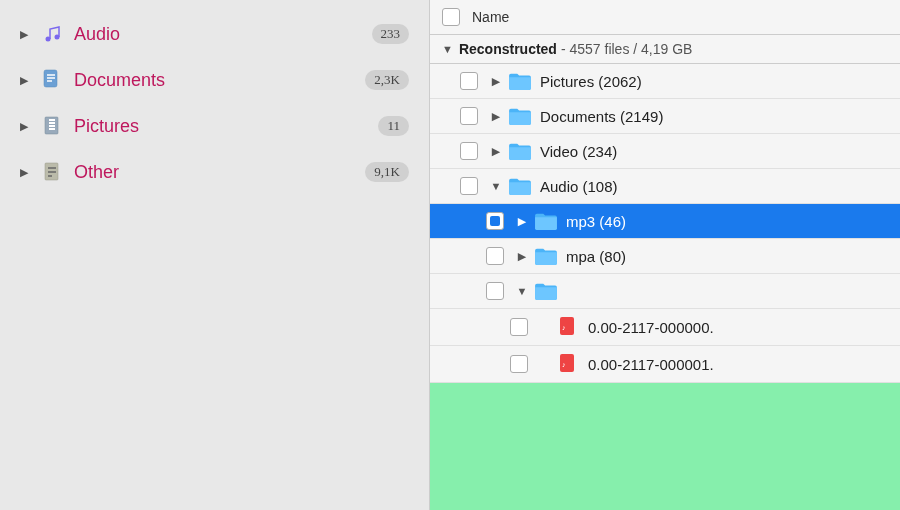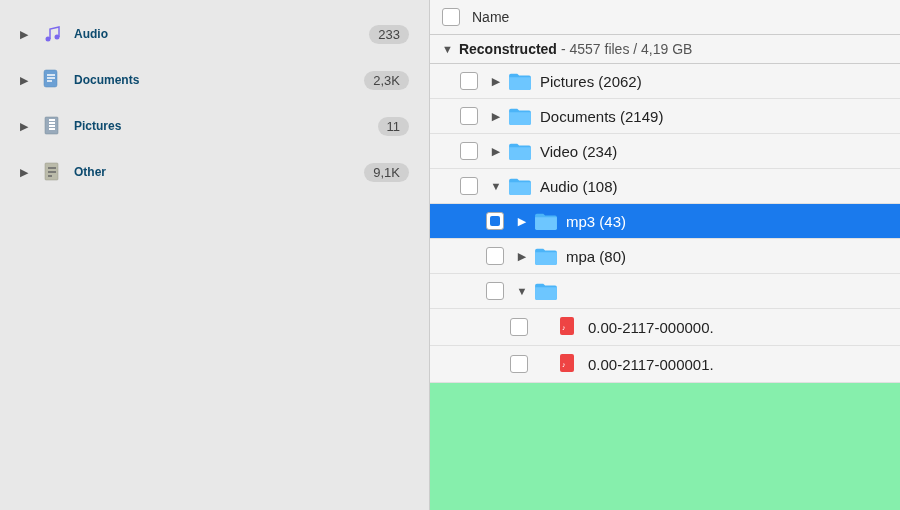--- a/index.html
+++ b/index.html
@@ -40,31 +40,32 @@
       width: 24px;
       height: 24px;
       margin-right: 10px;
       display: flex;
       align-items: center;
       justify-content: center;
       flex-shrink: 0;
     }
     .sidebar-label {
       flex: 1;
-      font-size: 12px;
-      font-weight: 700;
-      color: #0c4a6e;
+      font-size: 18px;
+      font-weight: 400;
+      color: #be185d;
     }
     .sidebar-badge {
       background: #d0d0d0;
       color: #444;
       border-radius: 10px;
       padding: 2px 9px;
       font-size: 13px;
       font-weight: 500;
+      font-family: Liberation Serif, serif;
     }
 
     
     .main-panel {
       flex: 1;
       background: #86efac;
       display: flex;
       flex-direction: column;
       overflow: hidden;
     }
@@ -322,21 +323,21 @@
 
     <div class="file-row indent-2 selected">
       <div class="row-checkbox checked"></div>
       <span class="file-chevron">▶</span>
       <span class="folder-icon">
         <svg class="folder-svg" viewBox="0 0 26 22" fill="none">
           <path d="M1 5 Q1 3 3 3 L10 3 L12 5 L23 5 Q25 5 25 7 L25 19 Q25 21 23 21 L3 21 Q1 21 1 19 Z" fill="#4bb4f8"></path>
           <path d="M1 7 L25 7 L25 19 Q25 21 23 21 L3 21 Q1 21 1 19 Z" fill="#6dc6ff"></path>
         </svg>
       </span>
-      <span class="file-label">mp3 (43)</span>
+      <span class="file-label">mp3 (46)</span>
     </div>
 
     <div class="file-row indent-2">
       <div class="row-checkbox"></div>
       <span class="file-chevron">▶</span>
       <span class="folder-icon">
         <svg class="folder-svg" viewBox="0 0 26 22" fill="none">
           <path d="M1 5 Q1 3 3 3 L10 3 L12 5 L23 5 Q25 5 25 7 L25 19 Q25 21 23 21 L3 21 Q1 21 1 19 Z" fill="#4bb4f8"></path>
           <path d="M1 7 L25 7 L25 19 Q25 21 23 21 L3 21 Q1 21 1 19 Z" fill="#6dc6ff"></path>
         </svg>

